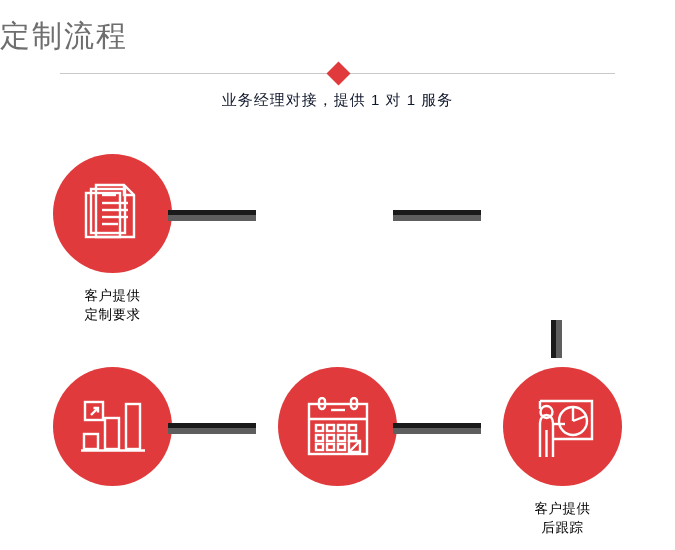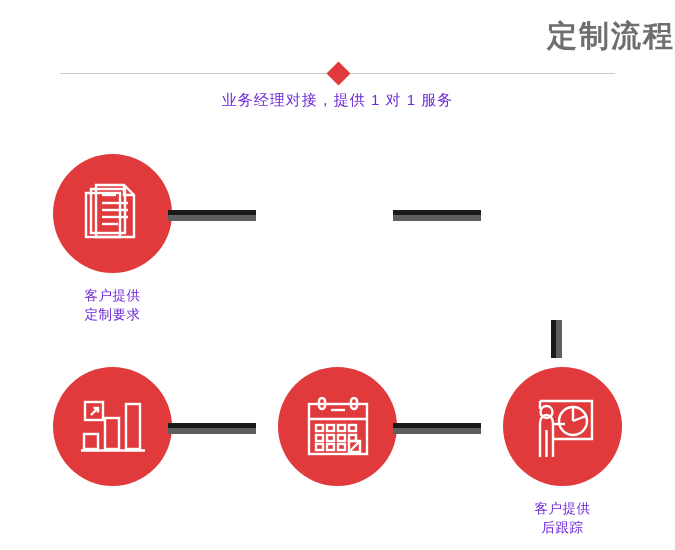--- a/index.html
+++ b/index.html
@@ -21,23 +21,23 @@
     left: 0;
     top: 0;
     width: 675px;
     height: 130px;
   }
   .page-title {
     position: absolute;
     left: 0;
     top: 16px;
     width: 675px;
-    text-align: right;
+    text-align: left;
     font-size: 30px;
-    font-weight: bold;
+    font-weight: normal;
     color: #6e6e6e;
     letter-spacing: 2px;
     line-height: 40px;
   }
   .divider-wrap {
     position: absolute;
     left: 60px;
     top: 73px;
     width: 555px;
     height: 2px;
@@ -61,21 +61,21 @@
     background: #e03a3c;
     transform: rotate(45deg);
   }
   .page-subtitle {
     position: absolute;
     left: 0;
     top: 89px;
     width: 675px;
     text-align: center;
     font-size: 15px;
-    color: #6d28d9;
+    color: #0f172a;
     letter-spacing: 1px;
     line-height: 22px;
   }
 
   
   .flow {
     position: absolute;
     left: 0;
     top: 130px;
     width: 675px;
@@ -110,21 +110,21 @@
   }
   .circle svg {
     position: absolute;
     left: 50%;
     top: 50%;
     transform: translate(-50%, -50%);
   }
   .node-label {
     margin-top: 13px;
     font-size: 13.5px;
-    color: #6d28d9;
+    color: #000000;
     line-height: 19px;
     letter-spacing: 0.5px;
     white-space: pre-line;
   }
 
   
   .conn-h {
     position: absolute;
     width: 88px;
     height: 11px;

